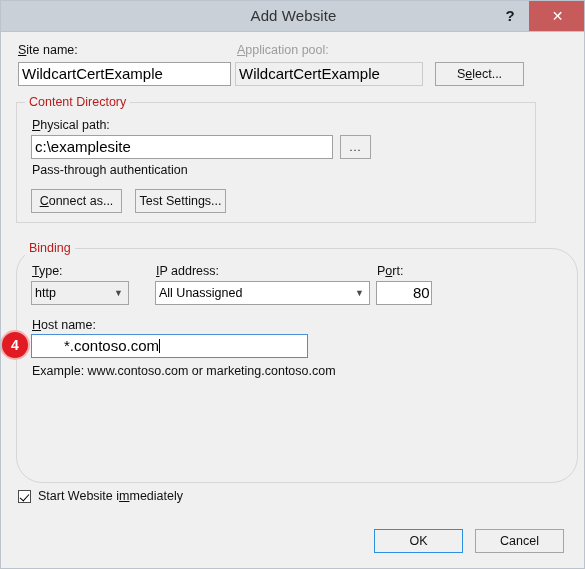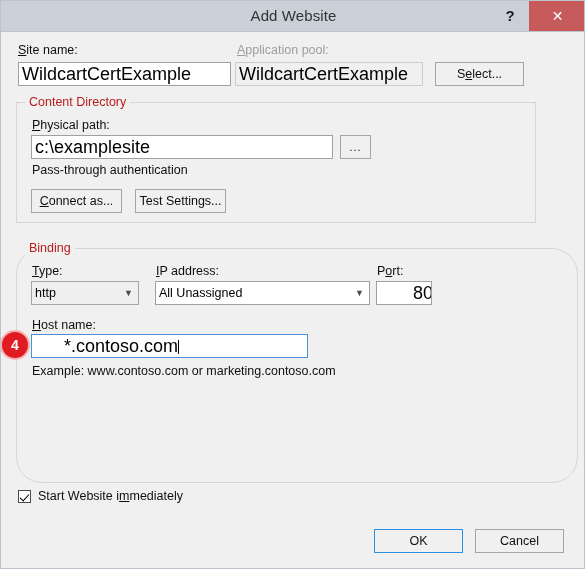--- a/index.html
+++ b/index.html
@@ -82,21 +82,21 @@
   .u { text-decoration: underline; }
 
   .textbox {
     position: absolute;
     box-sizing: border-box;
     background: #ffffff;
     border: 1px solid #a0a0a0;
     height: 24px;
     line-height: 22px;
     padding: 0 3px;
-    font-size: 18px;
+    font-size: 15px;
     color: #000;
     overflow: hidden;
     white-space: nowrap;
   }
   .textbox.readonly {
     background: #f0f0f0;
     border: 1px solid #cccccc;
   }
   .textbox.focused {
     border: 1px solid #4a90d9;
@@ -244,21 +244,21 @@
   <div class="button" style="left:339px; top:134px; width:31px; font-size:11px; letter-spacing:1px;">...</div>
   <div class="label" style="left:31px; top:162px;">Pass-through authentication</div>
   <div class="button" style="left:30px; top:188px; width:91px;"><span class="u">C</span>onnect as...</div>
   <div class="button" style="left:134px; top:188px; width:91px;">Test Settin<span class="u">g</span>s...</div>
 
   <div class="groupbox" style="left:15px; top:247px; width:562px; height:235px;border-radius:26px;">
     <div class="group-title">Binding</div>
   </div>
 
   <div class="label" style="left:31px; top:263px;"><span class="u">T</span>ype:</div>
-  <div class="combo grey" style="left:30px; top:280px; width:108px;">
+  <div class="combo grey" style="left:30px; top:280px; width:98px;">
     <span>http</span>
     <span class="arrow">▼</span>
   </div>
 
   <div class="label" style="left:155px; top:263px;"><span class="u">I</span>P address:</div>
   <div class="combo" style="left:154px; top:280px; width:215px;">
     <span>All Unassigned</span>
     <span class="arrow">▼</span>
   </div>
 

